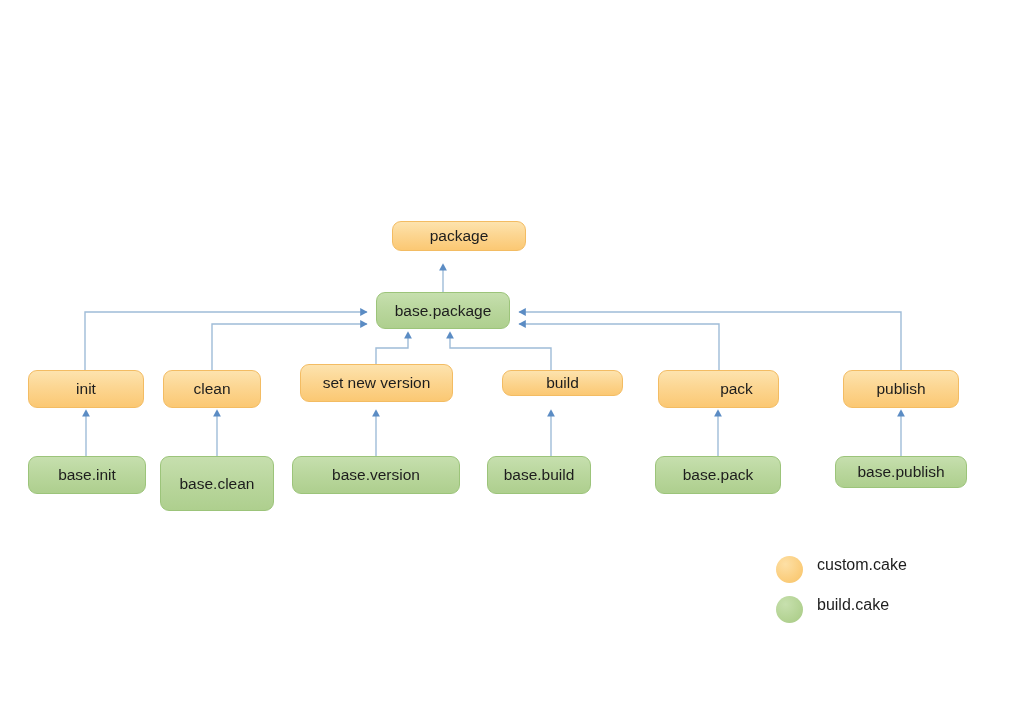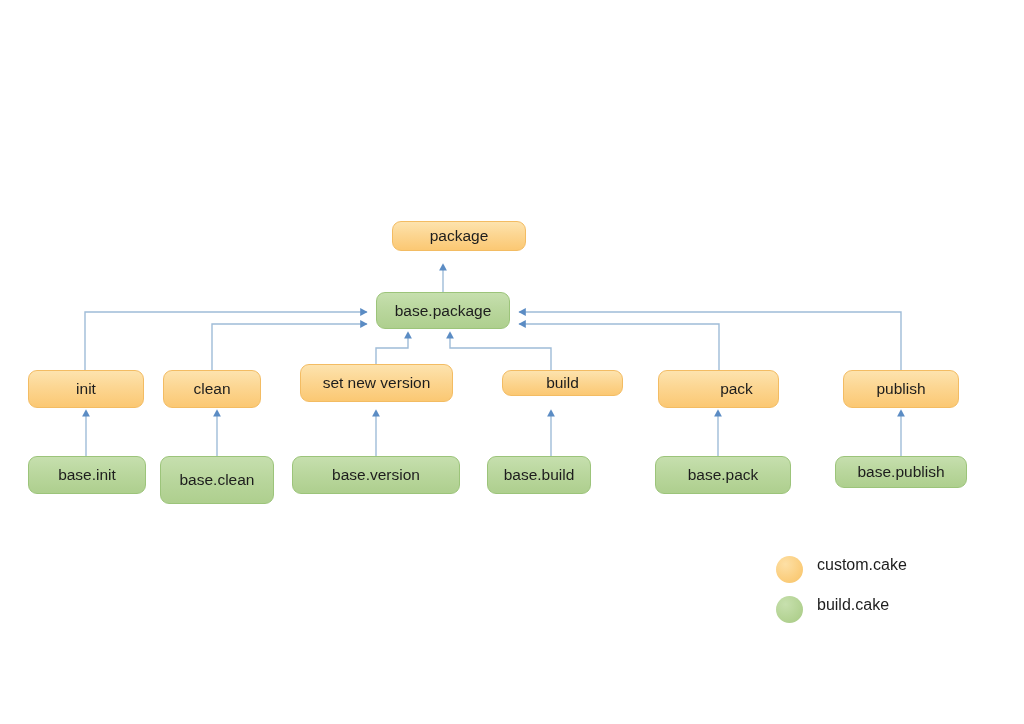--- a/index.html
+++ b/index.html
@@ -151,30 +151,30 @@
   <div class="node custom" style="left:658px; top:370px; width:121px; height:38px;padding-left:36px;">
     <span>pack</span>
   </div>
   <div class="node custom" style="left:843px; top:370px; width:116px; height:38px;">
     <span>publish</span>
   </div>
 
   <div class="node build" style="left:28px; top:456px; width:118px; height:38px;">
     <span>base.init</span>
   </div>
-  <div class="node build" style="left:160px; top:456px; width:114px; height:48px;">
+  <div class="node build" style="left:160px; top:456px; width:114px; height:55px;">
     <span>base.clean</span>
   </div>
   <div class="node build" style="left:292px; top:456px; width:168px; height:38px;">
     <span>base.version</span>
   </div>
   <div class="node build" style="left:487px; top:456px; width:104px; height:38px;">
     <span>base.build</span>
   </div>
-  <div class="node build" style="left:655px; top:456px; width:136px; height:38px;">
+  <div class="node build" style="left:655px; top:456px; width:126px; height:38px;">
     <span>base.pack</span>
   </div>
   <div class="node build" style="left:835px; top:456px; width:132px; height:32px;">
     <span>base.publish</span>
   </div>
 
   <div id="legend">
     <div class="legend-row">
       <span class="legend-dot custom"></span>
       <span class="legend-label">custom.cake</span>

